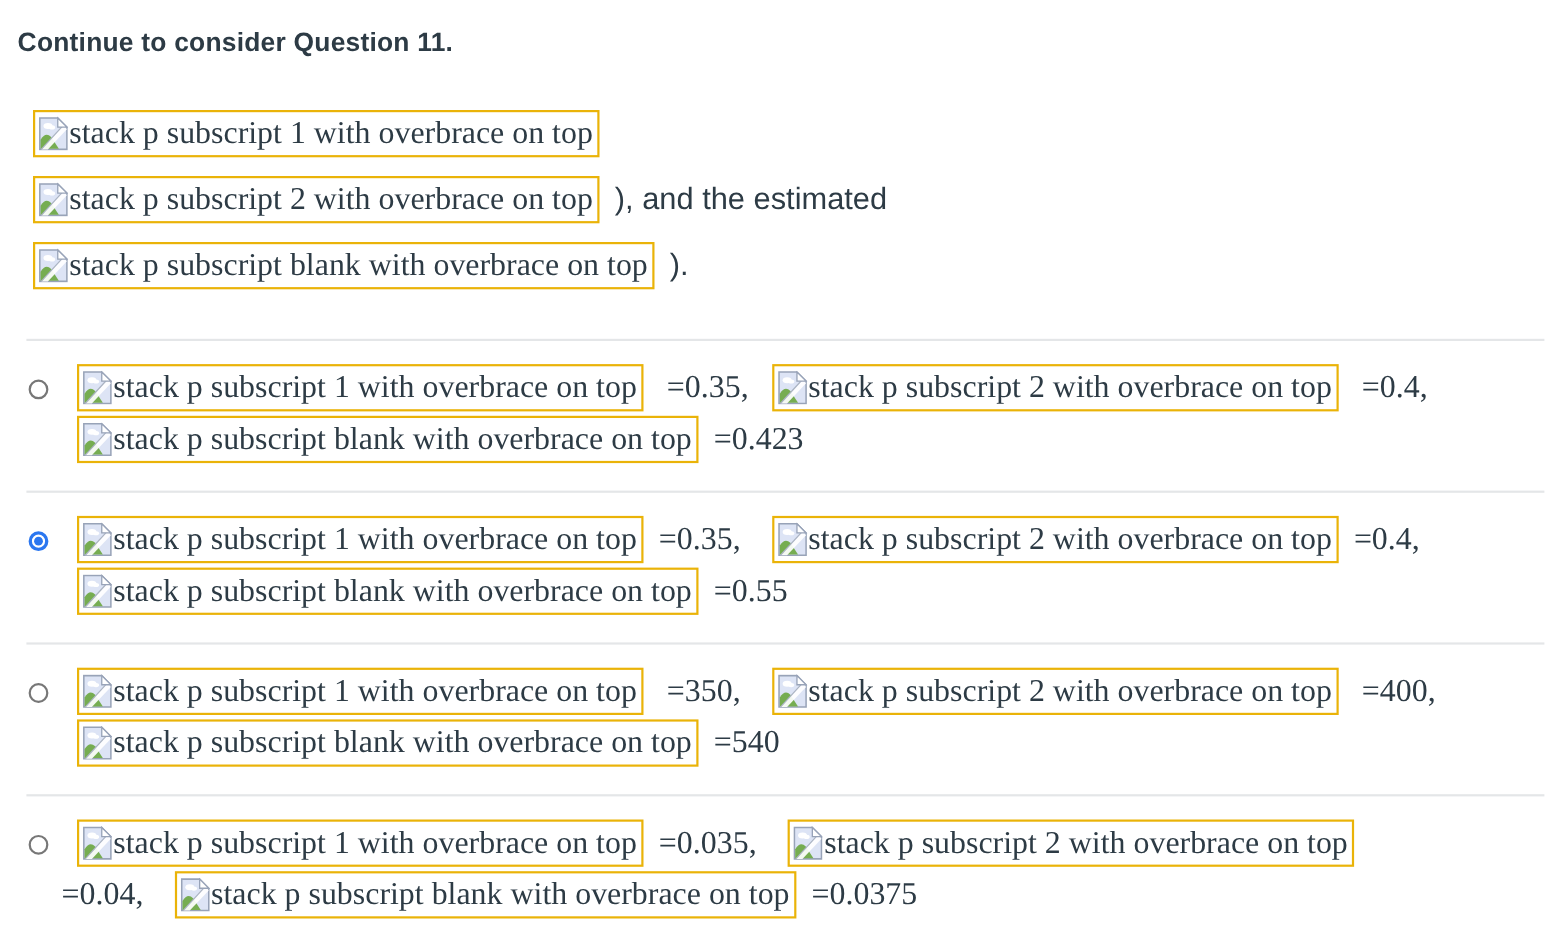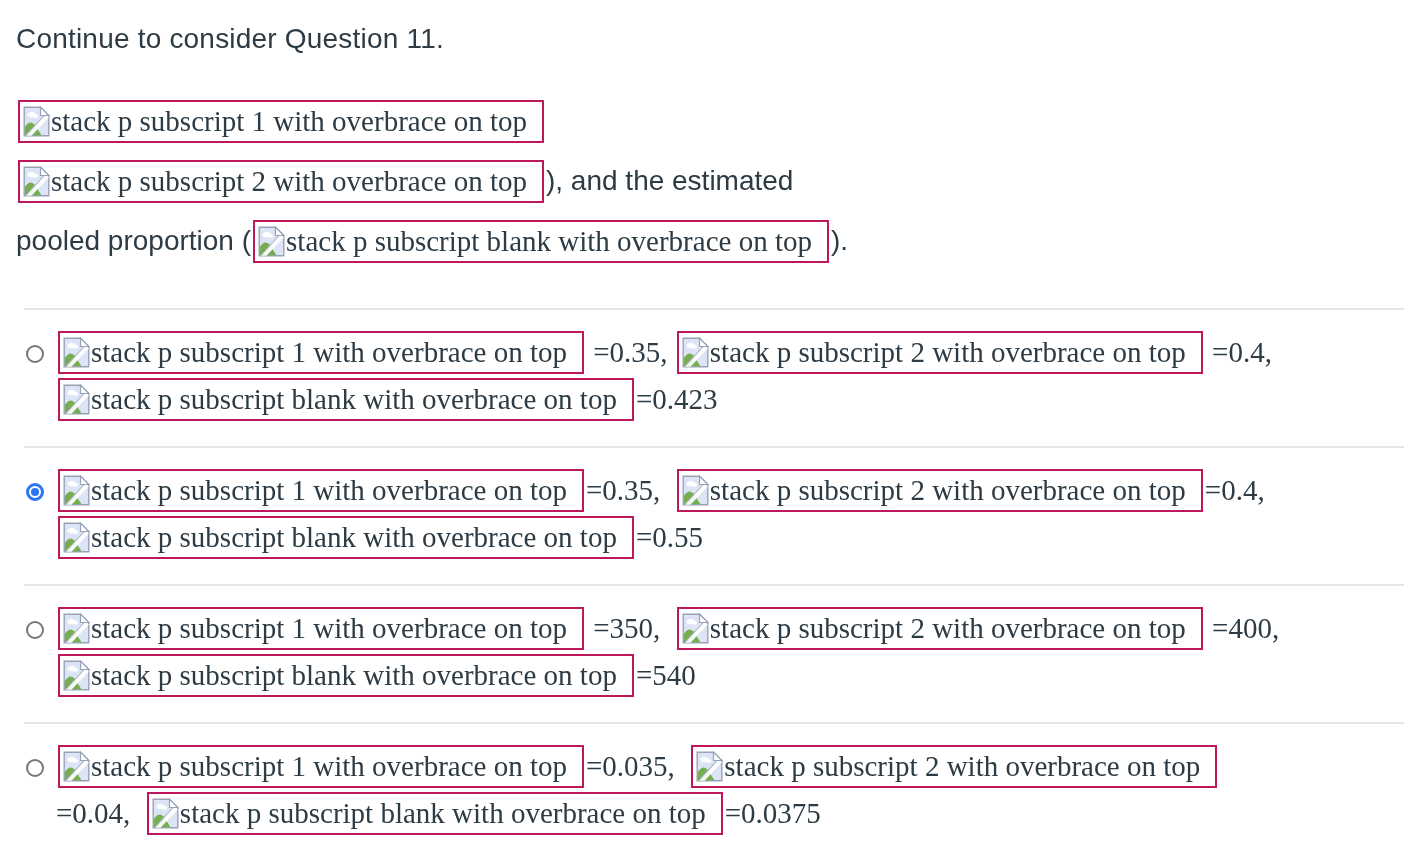--- a/index.html
+++ b/index.html
@@ -4,35 +4,35 @@
 <style>
   html,body{margin:0;padding:0;background:#ffffff;}
   body{
     width:1414px;height:860px;overflow:hidden;
     font-family:"Liberation Sans",sans-serif;
     color:#2d3b45;
   }
   .page{padding:16px 10px 0 16px;}
 
   .q-title{
-    font-size:28px;font-weight:400;line-height:34px;
+    font-size:24px;font-weight:700;line-height:34px;
     margin:6px 0 0 0;letter-spacing:0.2px;
   }
 
   .question-text{margin-top:35px;}
   .qline{
     display:flex;align-items:center;height:60px;
     font-size:28px;white-space:pre;
   }
 
   
   .fbox{
     display:inline-flex;align-items:center;
-    border:2px solid #be185d;background:#ffffff;
-    padding:3px 15px 3px 3px;margin:0 2px;
+    border:2px solid #eab308;background:#ffffff;
+    padding:3px 4px 3px 3px;margin:0 14px;
     font-family:"Liberation Serif",serif;font-size:29px;
     color:#2d3b45;white-space:pre;
   }
   .fbox svg{flex:none;margin-right:1px;}
   .alt{white-space:pre;}
 
   .options{margin-top:37px;}
   .divider{
     border:none;border-top:2px solid #e4e6e8;
     margin:0 0 0 8px;height:0;
@@ -77,21 +77,21 @@
           </svg><span class="alt">stack p subscript 1 with overbrace on top</span></span></div>
       <div class="qline"><span class="fbox"><svg width="27" height="31" viewBox="0 0 27 31">
             <path d="M1.2 1.2 H17.5 L25.8 9.5 V29.8 H1.2 Z" fill="#dde4f5" stroke="#98a3b8" stroke-width="1.4"></path>
             <path d="M1.9 29.2 L1.9 21 Q6.5 13.5 11.5 18.5 L18.5 29.2 Z" fill="#76ad51"></path>
             <ellipse cx="8.6" cy="8.6" rx="4.1" ry="2.7" fill="#ffffff"></ellipse>
             <ellipse cx="12.3" cy="9.8" rx="2.8" ry="1.9" fill="#ffffff"></ellipse>
             <path d="M2.5 29.8 L22.5 8 L25.8 11.5 L8.5 29.8 Z" fill="#ffffff" opacity="0.92"></path>
             <path d="M2.5 29.8 L22.5 8" stroke="#aab3c2" stroke-width="1.1" fill="none"></path>
             <path d="M17.5 1.2 L17.5 9.5 L25.8 9.5 Z" fill="#ffffff" stroke="#98a3b8" stroke-width="1.2"></path>
           </svg><span class="alt">stack p subscript 2 with overbrace on top</span></span><span class="qtext">), and the estimated</span></div>
-      <div class="qline"><span class="qtext">pooled proportion (</span><span class="fbox"><svg width="27" height="31" viewBox="0 0 27 31">
+      <div class="qline"><span class="fbox"><svg width="27" height="31" viewBox="0 0 27 31">
             <path d="M1.2 1.2 H17.5 L25.8 9.5 V29.8 H1.2 Z" fill="#dde4f5" stroke="#98a3b8" stroke-width="1.4"></path>
             <path d="M1.9 29.2 L1.9 21 Q6.5 13.5 11.5 18.5 L18.5 29.2 Z" fill="#76ad51"></path>
             <ellipse cx="8.6" cy="8.6" rx="4.1" ry="2.7" fill="#ffffff"></ellipse>
             <ellipse cx="12.3" cy="9.8" rx="2.8" ry="1.9" fill="#ffffff"></ellipse>
             <path d="M2.5 29.8 L22.5 8 L25.8 11.5 L8.5 29.8 Z" fill="#ffffff" opacity="0.92"></path>
             <path d="M2.5 29.8 L22.5 8" stroke="#aab3c2" stroke-width="1.1" fill="none"></path>
             <path d="M17.5 1.2 L17.5 9.5 L25.8 9.5 Z" fill="#ffffff" stroke="#98a3b8" stroke-width="1.2"></path>
           </svg><span class="alt">stack p subscript blank with overbrace on top</span></span><span class="qtext">).</span></div>
     </div>
   <div class="options" id="options">

